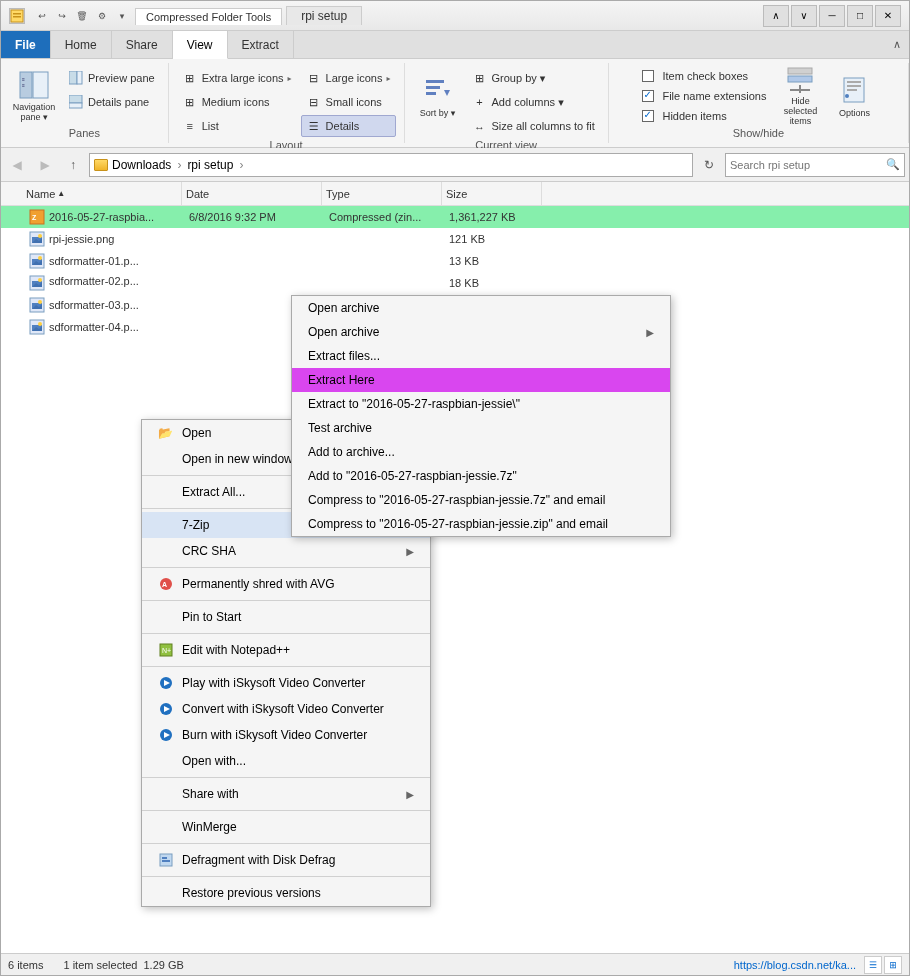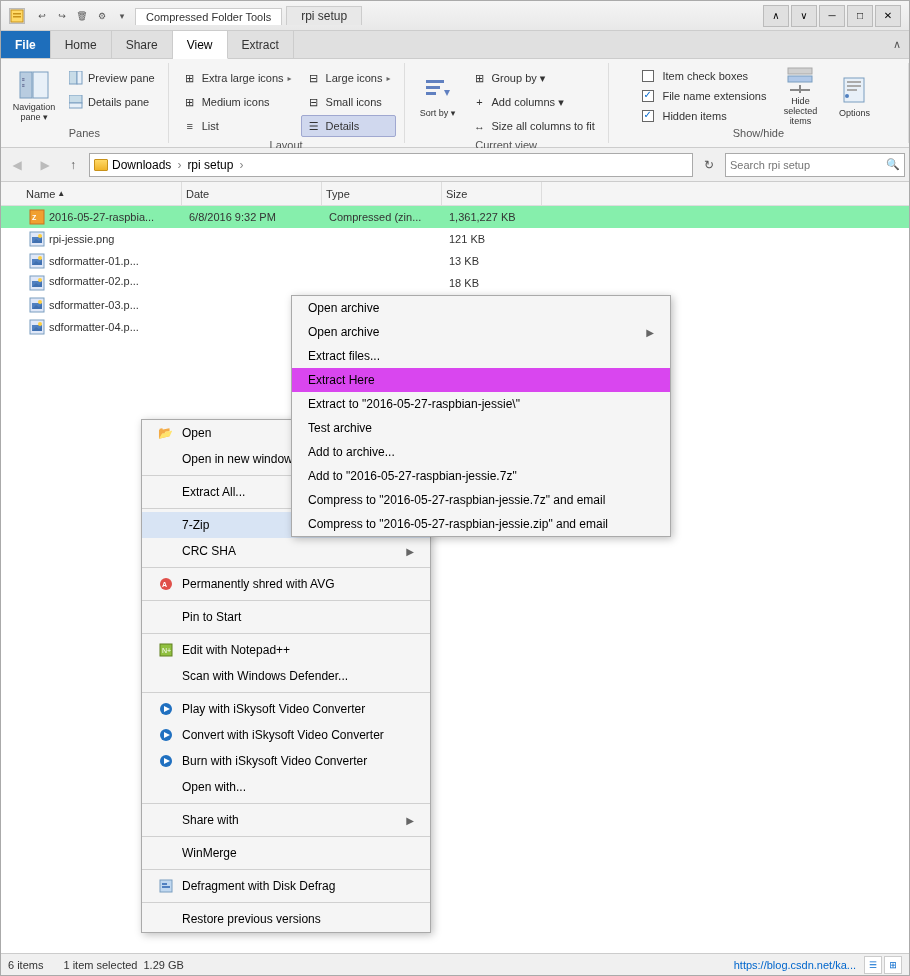--- a/index.html
+++ b/index.html
@@ -856,24 +856,20 @@
           <div class="ctx-separator"></div>
           <div class="ctx-item">
             <div class="ctx-item-icon">
               <svg width="14" height="14">
                   <rect x="1" y="1" width="12" height="12" fill="#90c040" stroke="#608020" stroke-width="1"></rect>
                   <text x="3" y="10" font-size="7" fill="#fff">N+</text>
                 </svg>
             </div>
             <span>Edit with Notepad++</span>
           </div>
-          <div class="ctx-item">
-            <div class="ctx-item-icon"></div>
-            <span>Scan with Windows Defender...</span>
-          </div>
           <div class="ctx-separator"></div>
           <div class="ctx-item">
             <div class="ctx-item-icon">
               <svg width="14" height="14">
                   <circle cx="7" cy="7" r="6" fill="#2070c0"></circle>
                   <polygon points="5,4 11,7 5,10" fill="#fff"></polygon>
                 </svg>
             </div>
             <span>Play with iSkysoft Video Converter</span>
           </div>

